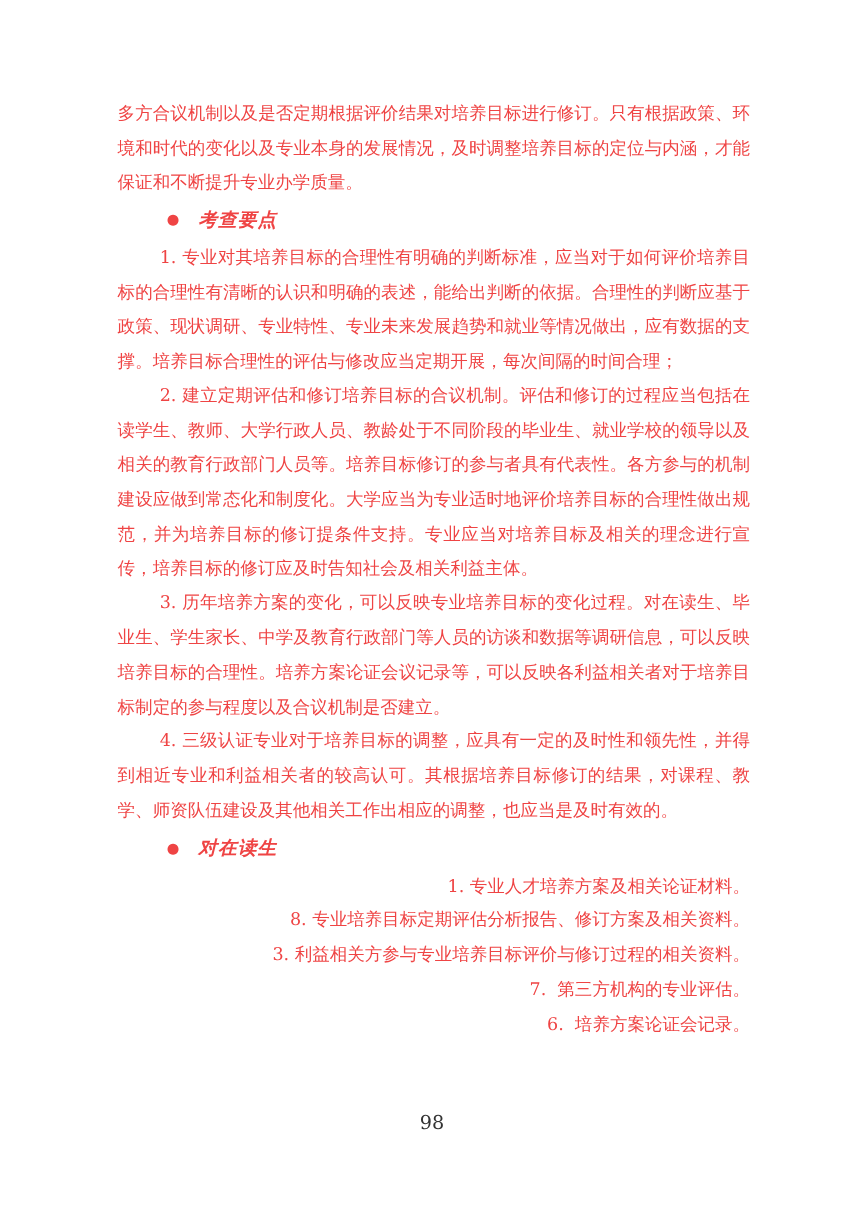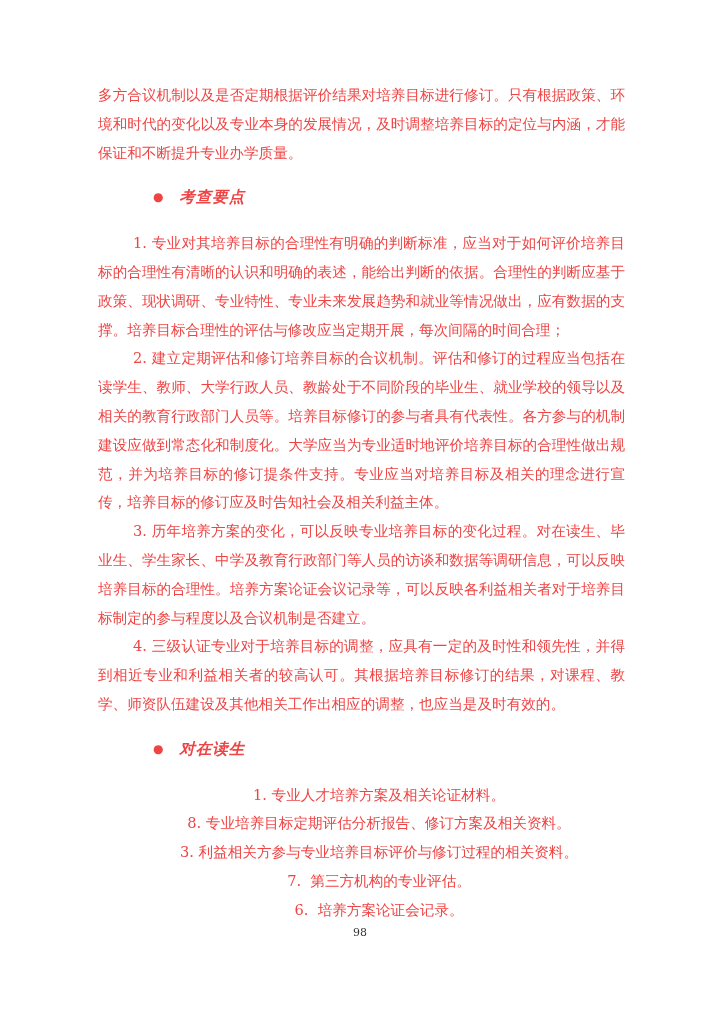--- a/index.html
+++ b/index.html
@@ -26,45 +26,45 @@
   .para {
     margin: 0;
     text-align: justify;
     text-indent: 2.4em;
     white-space: pre-wrap;
   }
   .para.intro {
     text-indent: 0;
   }
   .para.item {
-    text-align: center;
+    text-align: right;
   }
   .heading {
-    margin: 16px;
+    margin: 2px;
     padding-left: 39px;
   }
   .bullet {
     display: inline-block;
     font-size: 12px;
     margin-right: 11px;
     transform: translateY(-1px);
   }
   .heading-title {
     font-weight: bold;
     font-style: italic;
     font-size: 15.5px;
     letter-spacing: 1px;
   }
   .page-number {
     position: absolute;
     top: 926px;
     left: 0;
     width: 720px;
     text-align: center;
-    font-size: 11px;
+    font-size: 16px;
     color: #333333;
   }
 </style>
 </head>
 <body>
 
 <div class="content">
 
   <p class="para intro">多方合议机制以及是否定期根据评价结果对培养目标进行修订。只有根据政策、环境和时代的变化以及专业本身的发展情况，及时调整培养目标的定位与内涵，才能保证和不断提升专业办学质量。</p>
 

